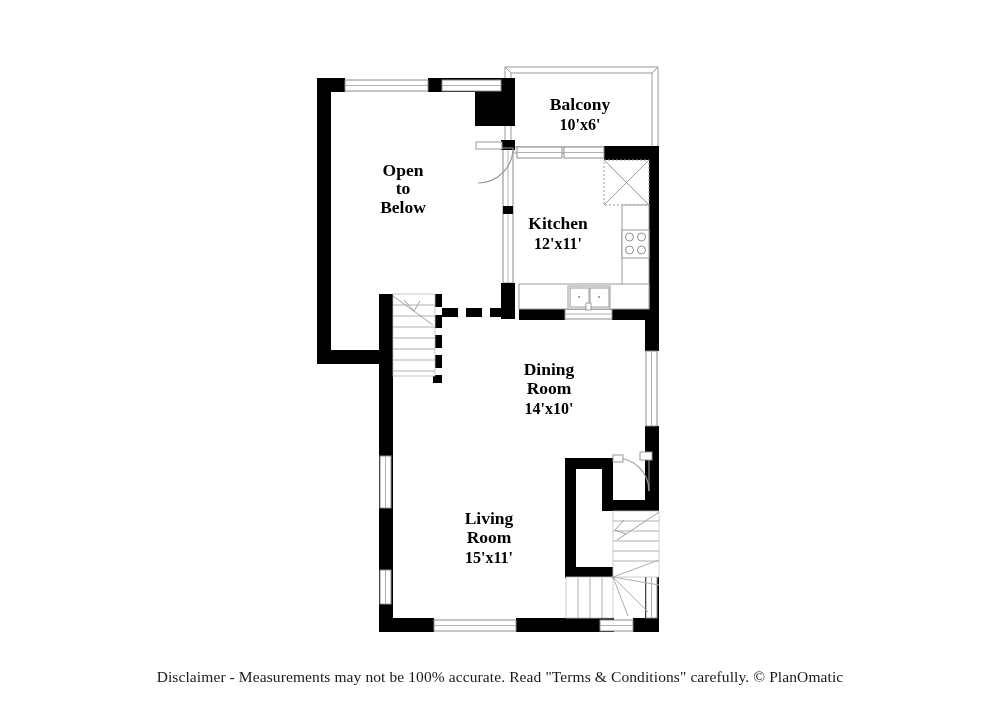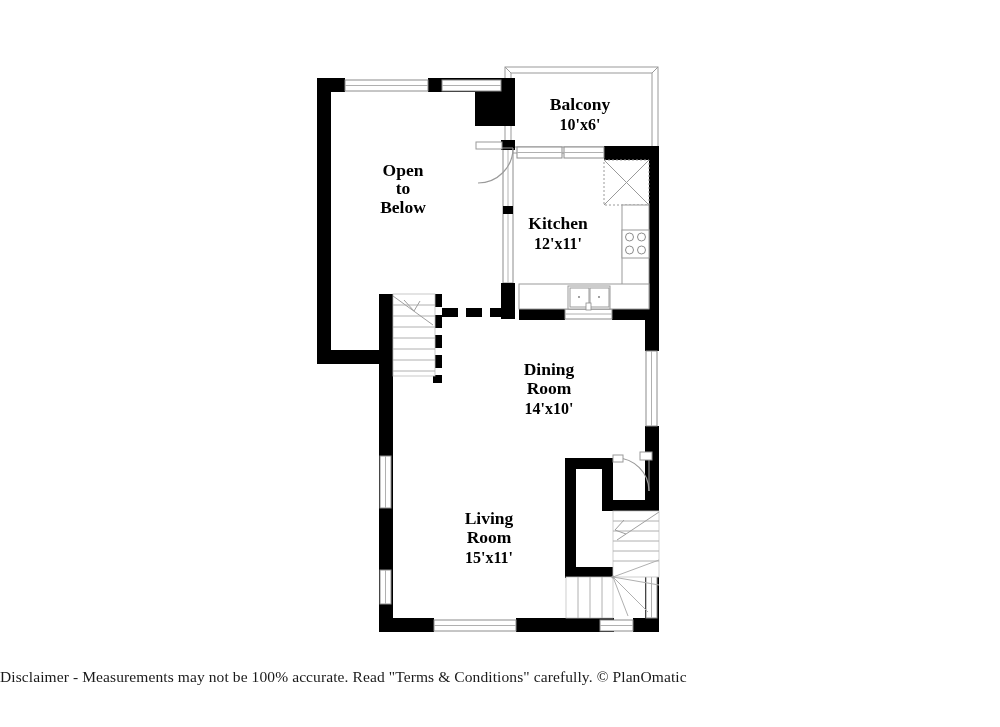--- a/index.html
+++ b/index.html
@@ -35,21 +35,21 @@
     font-size: 17.5px;
   }
   .room-label.small {
     font-size: 16px;
   }
   .disclaimer {
     position: absolute;
     left: 0;
     top: 668px;
     width: 1000px;
-    text-align: left;
+    text-align: center;
     font-family: "Liberation Serif", "DejaVu Serif", serif;
     font-size: 15.5px;
     color: #1a1a1a;
     letter-spacing: 0.1px;
   }
 </style>
 </head>
 <body>
 
 <div id="plan-root">

